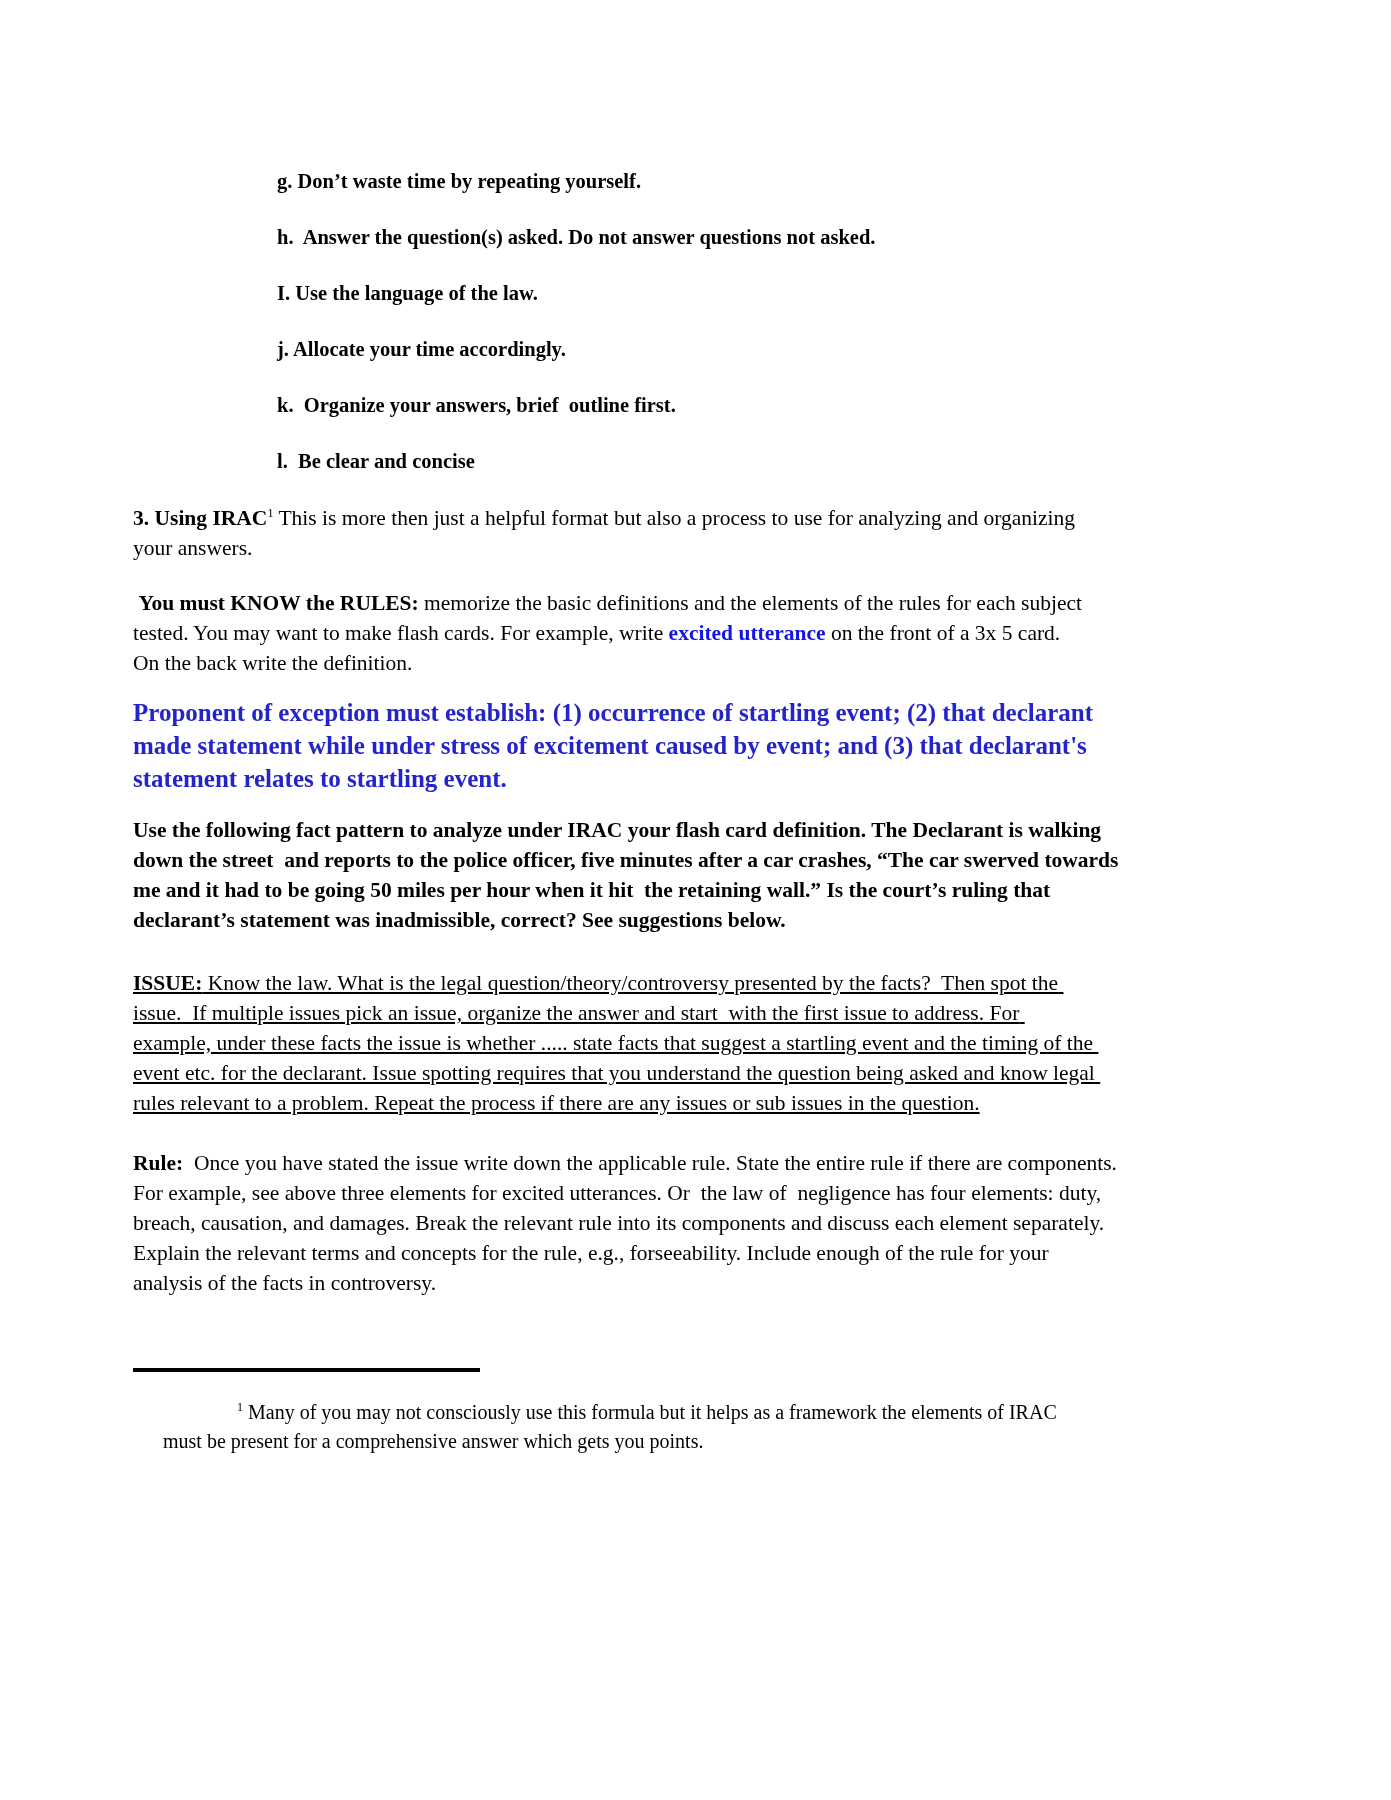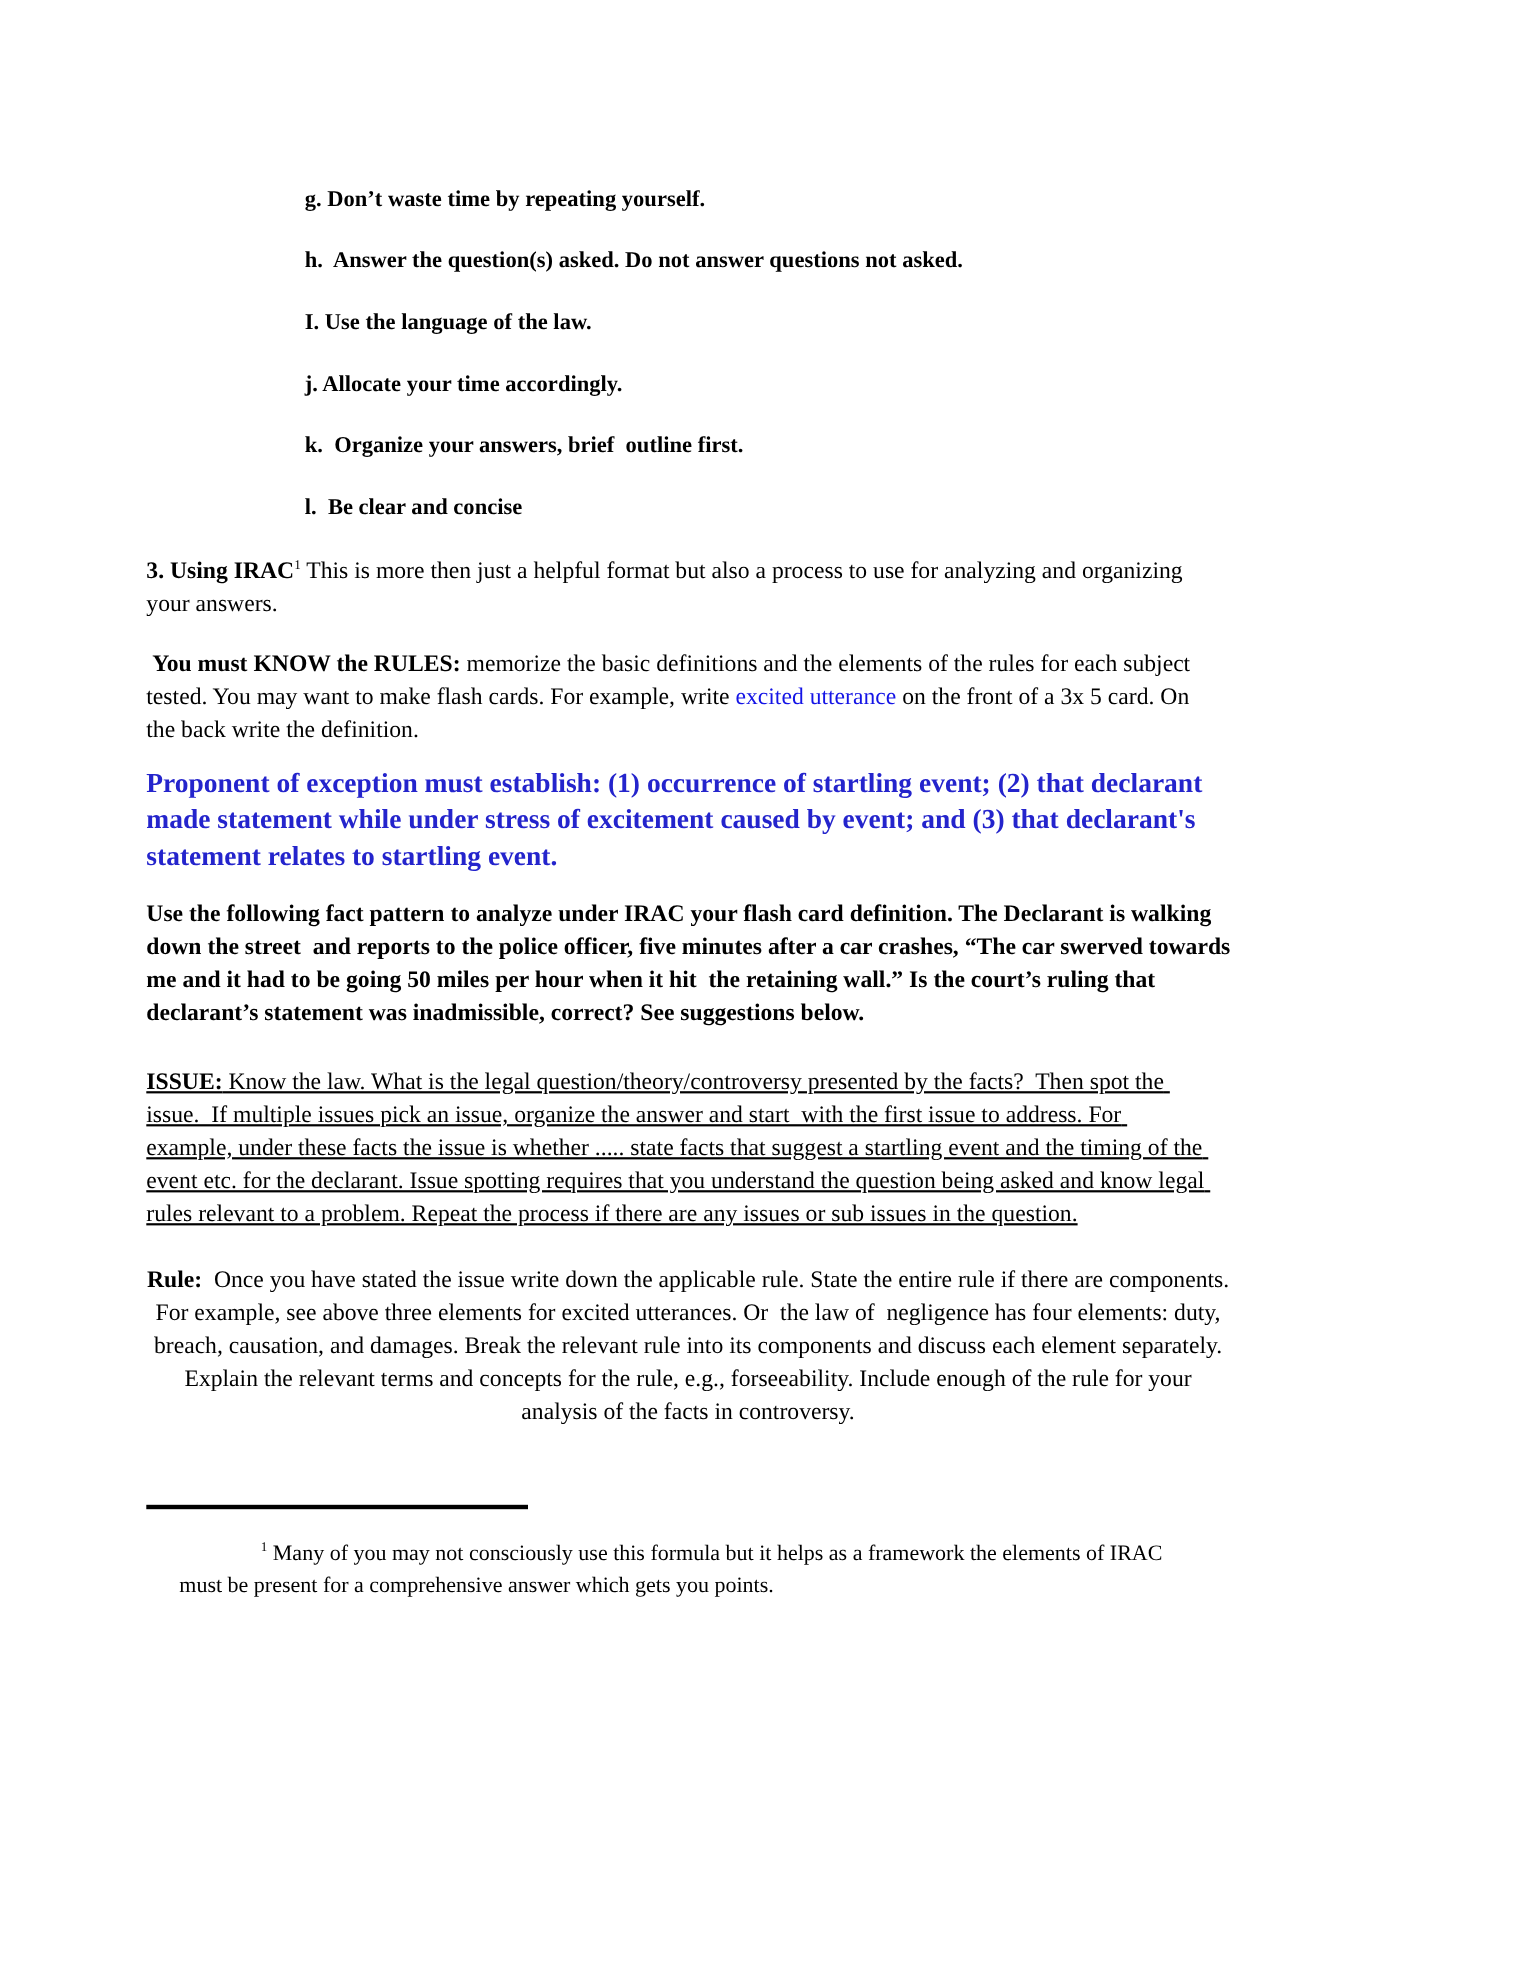--- a/index.html
+++ b/index.html
@@ -41,42 +41,42 @@
     white-space:pre-wrap;
   }
   sup{
     font-size:12px;
     line-height:0;
     vertical-align:8px;
   }
   .p-irac{max-width:965px;margin-bottom:25px;}
   .p-rules{max-width:950px;margin-bottom:18px;}
   .bold{font-weight:bold;}
-  .hl{color:var(--highlight-blue);font-weight:normal;}
+  .hl{color:var(--highlight-blue);font-weight:bold;}
   .blue1{
     max-width:1020px;
     color:var(--hearsay-blue);
     font-weight:bold;
     margin-bottom:2px;
   }
   .blue2{
     max-width:1010px;
     color:var(--proponent-blue);
     font-weight:bold;
     font-size:25px;
     line-height:33px;
     margin-bottom:20px;
   }
   .fact{
     max-width:1000px;
     font-weight:bold;
     margin-bottom:33px;
   }
   .issue{max-width:962px;margin-bottom:30px;text-decoration:underline;}
-  .rule{max-width:985px;margin-bottom:0;text-align:center;}
+  .rule{max-width:985px;margin-bottom:0;}
   .fn-sep{
     width:347px;
     height:0;
     border:none;
     border-top:4px solid var(--text-black);
     margin:70px 0 26px 0;
   }
   .footnote{
     max-width:965px;
     font-size:20px;

